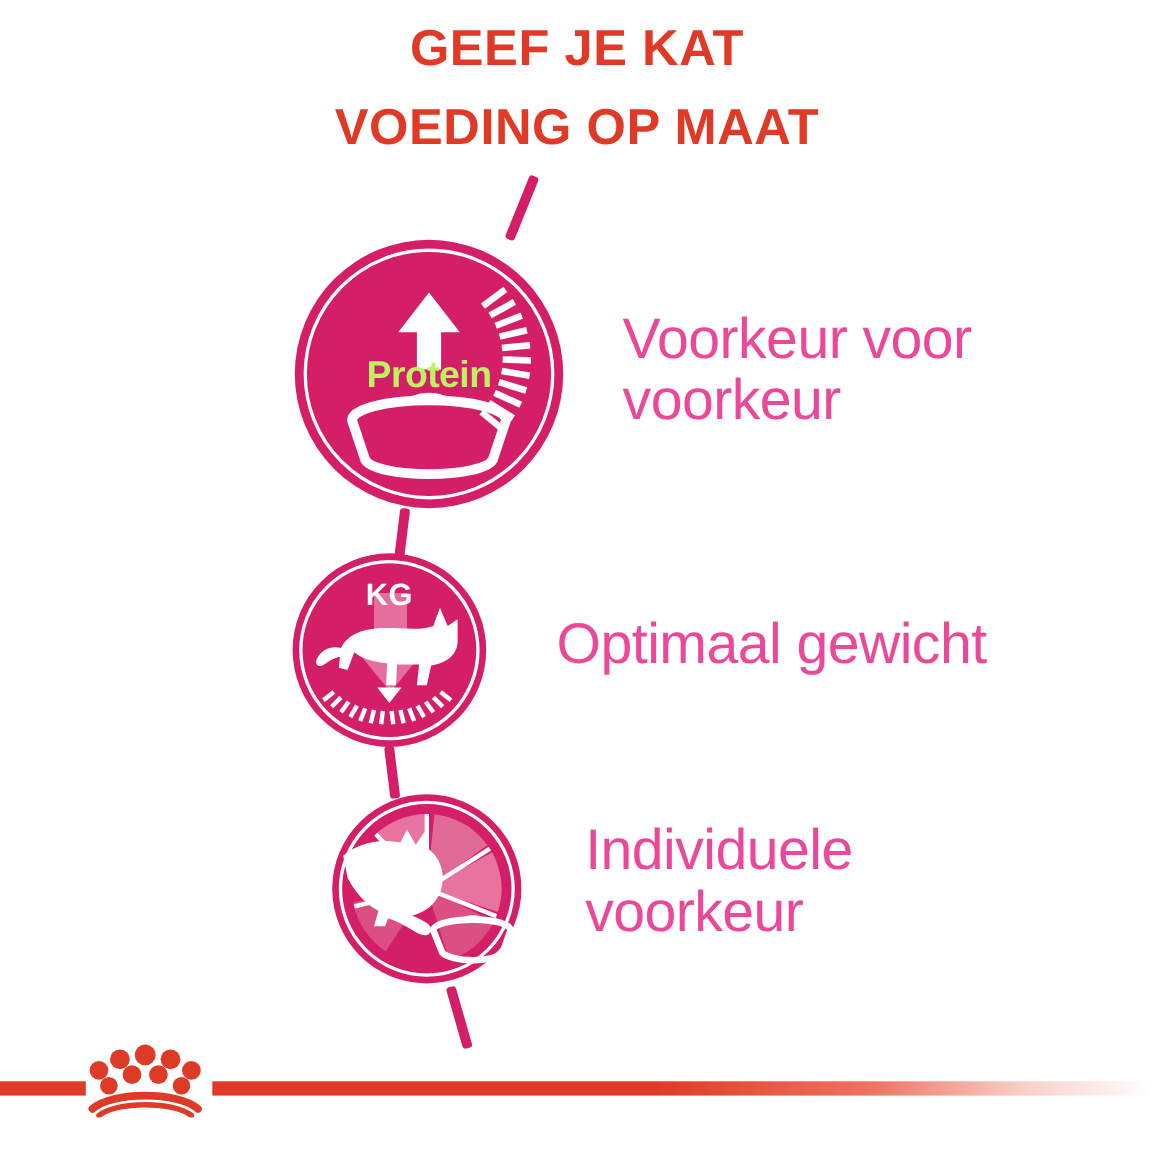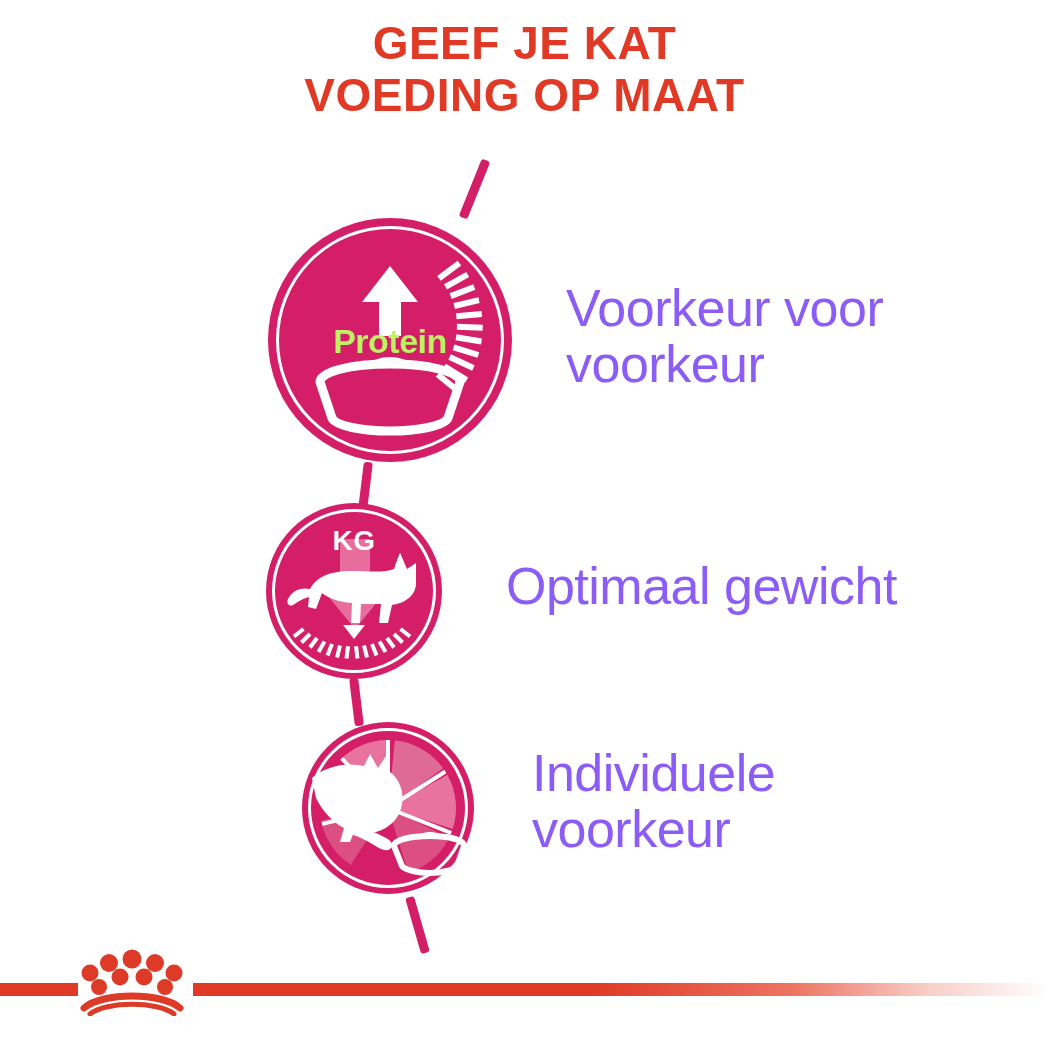--- a/index.html
+++ b/index.html
@@ -25,21 +25,21 @@
     left: 0;
     width: 1049px;
     text-align: center;
     color: #E03A26;
     font-family: "Liberation Sans", sans-serif;
     font-weight: 700;
     font-size: 46px;
     line-height: 1.12;
     letter-spacing: 0.5px;
   }
-  .headline .l2 { display: block; }
+  .headline .l2 { display: block; margin-top: 20px; }
 
   
   .dash {
     position: absolute;
     background: #D41E67;
     border-radius: 3px;
   }
 
   
   .badge {
@@ -56,21 +56,21 @@
     height: 93.6%;
     border-radius: 50%;
     border: 3px solid #ffffff;
     box-sizing: border-box;
   }
   .badge svg { position: absolute; left: 0; top: 0; width: 100%; height: 100%; }
 
   
   .feature-label {
     position: absolute;
-    color: #8b5cf6;
+    color: #ec4899;
     font-family: "Liberation Sans", sans-serif;
     font-weight: 400;
     font-size: 52px;
     line-height: 1.08;
     letter-spacing: -0.5px;
   }
   .feature-label .ln { display: block; }
 
   
   .footer-rule-left {

